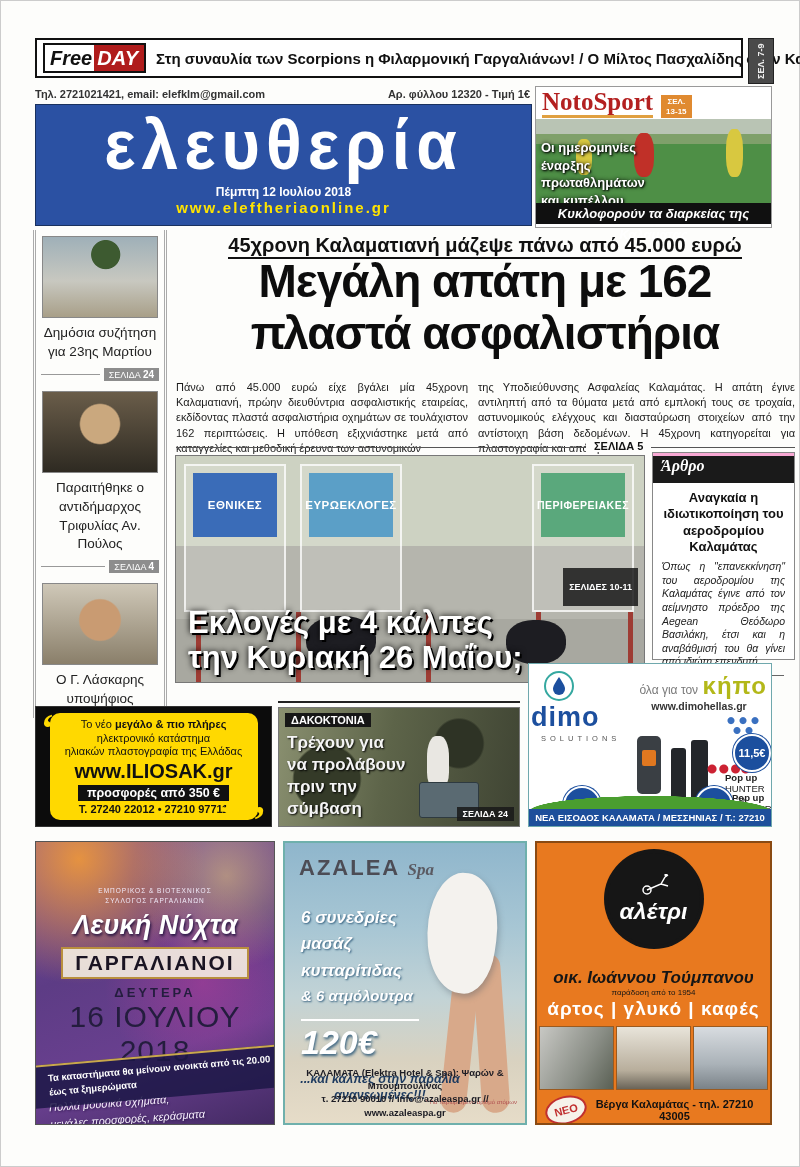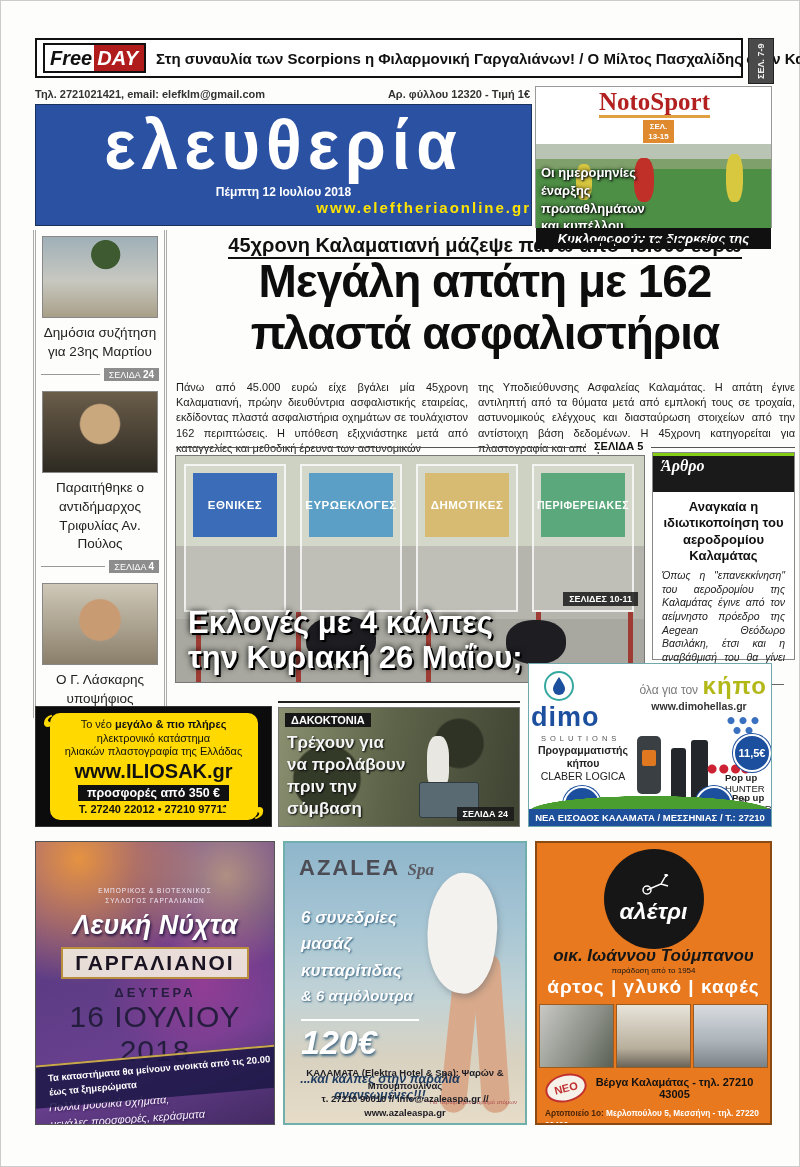--- a/index.html
+++ b/index.html
@@ -18,25 +18,25 @@
             writing-mode:vertical-rl;transform:rotate(180deg);font-size:9px;font-weight:bold;
             display:flex;align-items:center;justify-content:center;border:1px solid #222;}
 
   
   .contact-line{left:35px;top:88px;font-size:11px;font-weight:bold;color:#333;}
   .issue-line{left:330px;top:88px;width:200px;text-align:right;font-size:11px;font-weight:bold;color:#333;}
   .logo-box{left:35px;top:104px;width:495px;height:120px;background:#2b51a3;border:1px solid #1a315e;
             text-align:center;color:#fff;}
   .logo-word{font-size:66px;font-weight:bold;letter-spacing:6px;line-height:78px;transform:scaleY(1.08);}
   .logo-date{font-size:12px;font-weight:bold;margin-top:2px;}
-  .logo-url{font-size:15px;font-weight:bold;color:#ffe400;letter-spacing:2px;text-align:right;}
+  .logo-url{font-size:15px;font-weight:bold;color:#ffe400;letter-spacing:2px;}
 
   
   .notosport{left:535px;top:86px;width:237px;height:142px;background:#fff;border:1px solid #999;box-sizing:border-box;}
-  .ns-head{display:flex;align-items:center;padding:2px 4px 0 6px;flex-direction:column;}
+  .ns-head{display:flex;align-items:flex-end;padding:2px 4px 0 6px;}
   .ns-title{font-family:"Liberation Serif",serif;font-weight:bold;font-size:25px;color:#b32020;
             border-bottom:3px solid #e0a040;line-height:1.05;}
   .ns-badge{margin-left:8px;margin-top:2px;background:#e08a30;color:#fff;font-size:8px;font-weight:bold;
             padding:2px 5px;text-align:center;line-height:1.2;}
   .ns-photo{position:relative;margin-top:1px;height:84px;overflow:hidden;
             background:linear-gradient(#b9c4b4 0 18%,#7fa06a 18% 30%,#4e8f46 30% 100%);}
   .ns-blob{position:absolute;border-radius:40%;}
   .ns-overlay{position:absolute;left:5px;top:20px;font-size:13px;font-weight:bold;color:#fff;
               line-height:1.35;text-shadow:1px 1px 2px #000,0 0 4px #000;}
   .ns-strip{height:21px;background:#101010;color:#fff;font-style:italic;font-weight:bold;font-size:13px;
@@ -74,26 +74,26 @@
             background:linear-gradient(#cdd2c2 0 40%,#b5b5ad 40% 72%,#a8a8a0 72% 100%);overflow:hidden;}
   .ballot{position:absolute;top:8px;width:102px;height:148px;border:2px solid rgba(255,255,255,.75);
           background:rgba(255,255,255,.14);box-sizing:border-box;}
   .plate{margin:7px;height:64px;display:flex;align-items:center;justify-content:center;
          color:#fff;font-weight:bold;font-size:11.5px;letter-spacing:.5px;}
   .leg{position:absolute;width:5px;background:#9e3c34;}
   .figure{position:absolute;background:#1d1d22;border-radius:45%;}
   .el-caption{position:absolute;left:12px;bottom:6px;font-weight:800;color:#fff;font-size:31px;line-height:1.15;
               text-shadow:2px 2px 0 #000,0 0 6px #000;}
   .el-badge{position:absolute;right:6px;bottom:76px;background:rgba(25,25,25,.85);color:#fff;
-            font-size:9px;font-weight:bold;padding:2px 6px;}
+            font-size:9px;font-weight:bold;padding:14px 6px;}
 
   
   .arthro{left:652px;top:452px;width:143px;height:208px;border:1px solid #888;background:#fff;box-sizing:border-box;}
-  .ar-head{background:#1a1a1a;border-top:3px solid #84cc16;color:#fff;font-family:"Liberation Serif",serif;
-           font-style:italic;font-weight:bold;font-size:16px;padding:1px 8px 17px;}
+  .ar-head{background:#1a1a1a;border-top:3px solid #f9a8d4;color:#fff;font-family:"Liberation Serif",serif;
+           font-style:italic;font-weight:bold;font-size:16px;padding:1px 8px 8px;}
   .ar-title{font-size:13px;font-weight:bold;text-align:center;padding:7px 6px 4px;color:#101010;line-height:1.25;}
   .ar-body{font-size:10.5px;font-style:italic;padding:1px 9px;text-align:justify;color:#222;line-height:1.3;}
   .ar-foot{margin:5px 10px 0;border-top:1px solid #666;text-align:center;font-size:10.5px;font-weight:bold;
            padding-top:3px;color:#111;}
 
   
   .iliosak{left:35px;top:706px;width:237px;height:121px;background:#0c0c0c;display:flex;align-items:center;
            justify-content:center;box-sizing:border-box;border:1px solid #333;}
   .il-quote{position:absolute;color:#ffd900;font-size:40px;font-weight:bold;font-family:"Liberation Serif",serif;line-height:0.6;}
   .il-panel{width:196px;background:#ffd900;border-radius:10px;padding:5px 6px;text-align:center;color:#111;}
@@ -188,21 +188,21 @@
            color:#1c1c24;line-height:1.4;}
 
   
   .aletri{left:535px;top:841px;width:237px;height:284px;box-sizing:border-box;background:#e8791f;
           border:2px solid #8a4a12;overflow:hidden;text-align:center;}
   .al-circle{margin:10px auto 0;width:92px;height:92px;background:#161616;border-radius:50%;
              display:flex;flex-direction:column;align-items:center;justify-content:center;
              box-shadow:0 0 0 4px #161616, 0 0 0 5px #e8791f;}
   .al-plow{color:#fff;font-size:15px;line-height:1;}
   .al-logoword{color:#fff;font-style:italic;font-weight:bold;font-size:23px;margin-top:2px;}
-  .al-owner{margin-top:1px;font-size:17px;font-weight:bold;font-style:italic;color:#161616;}
+  .al-owner{margin-top:23px;font-size:17px;font-weight:bold;font-style:italic;color:#161616;}
   .al-since{font-size:8px;color:#161616;}
   .al-products{margin-top:1px;color:#fff;font-size:19px;font-weight:bold;letter-spacing:1px;}
   .al-photos{display:flex;gap:2px;margin:6px 2px 0;}
   .al-photos div{flex:1;height:62px;border:1px solid #9a5a20;}
   .al-ph1{background:linear-gradient(120deg,#c8c8c4,#8a8e86 60%,#5a6054);}
   .al-ph2{background:linear-gradient(#e8e4da,#b8ae9c 70%,#6a6458);}
   .al-ph3{background:linear-gradient(#d8dce0,#aab2b8 60%,#7a8288);}
   .al-locrow{display:flex;align-items:center;margin:6px 8px 0;}
   .al-neo{width:38px;height:24px;border:2px solid #c03030;border-radius:50%;background:#f6f2ea;color:#c03030;
           font-weight:bold;font-size:11px;line-height:24px;transform:rotate(-14deg);flex:0 0 auto;}
@@ -299,23 +299,20 @@
     <div class="leg" style="left:360px;bottom:0;height:70px;"></div>
     <div class="leg" style="left:452px;bottom:0;height:70px;"></div>
     <div class="figure" style="left:130px;bottom:18px;width:70px;height:48px;"></div>
     <div class="figure" style="left:330px;bottom:18px;width:60px;height:44px;"></div>
     <div class="ballot" style="left:8px;">
         <div class="plate" style="background:#3a6cb8;">ΕΘΝΙΚΕΣ</div>
       </div>
     <div class="ballot" style="left:124px;">
         <div class="plate" style="background:#5b9fc7;">ΕΥΡΩΕΚΛΟΓΕΣ</div>
       </div>
-    <div class="ballot" style="left:240px;">
-        <div class="plate" style="background:#d8bb72;">ΔΗΜΟΤΙΚΕΣ</div>
-      </div>
     <div class="ballot" style="left:356px;">
         <div class="plate" style="background:#5aa87c;font-size:10.5px;">ΠΕΡΙΦΕΡΕΙΑΚΕΣ</div>
       </div>
     <div class="el-caption">
       <div>Εκλογές με 4 κάλπες</div>
       <div>την Κυριακή 26 Μαΐου;</div>
     </div>
     <div class="el-badge">ΣΕΛΙΔΕΣ 10-11</div>
   </div>
 
@@ -360,23 +357,20 @@
       <circle cx="16" cy="16" r="14" fill="none" stroke="#35a8a0" stroke-width="2"></circle>
       <path d="M16 7 C20 13 22 16 22 19 a6 6 0 0 1 -12 0 C10 16 12 13 16 7 Z" fill="#1c4f9e"></path>
     </svg>
     <div class="dimo-brand">dimo</div>
     <div class="dimo-sub">SOLUTIONS</div>
     <div class="dimo-tag">
       <span class="t1">όλα για τον</span>
       <span class="t2">κήπο</span>
     </div>
     <div class="dimo-url">www.dimohellas.gr</div>
-    <div class="dimo-p1">
-      <b>Προγραμματιστής</b><br><b>κήπου</b><br><span>CLABER LOGICA</span>
-    </div>
     <div class="price-circle" style="left:34px;top:122px;">39€</div>
     <div class="dimo-controller"></div>
     <div class="spr" style="left:142px;top:84px;width:15px;height:58px;"></div>
     <div class="spr" style="left:162px;top:76px;width:17px;height:66px;"></div>
     <div class="dimo-cluster"></div>
     <div class="dimo-red"></div>
     <div class="price-circle" style="left:204px;top:70px;">11,5€</div>
     <div class="dimo-pp" style="left:196px;top:108px;">
       <b>Pop up</b><br><span>HUNTER PGP</span>
     </div>

